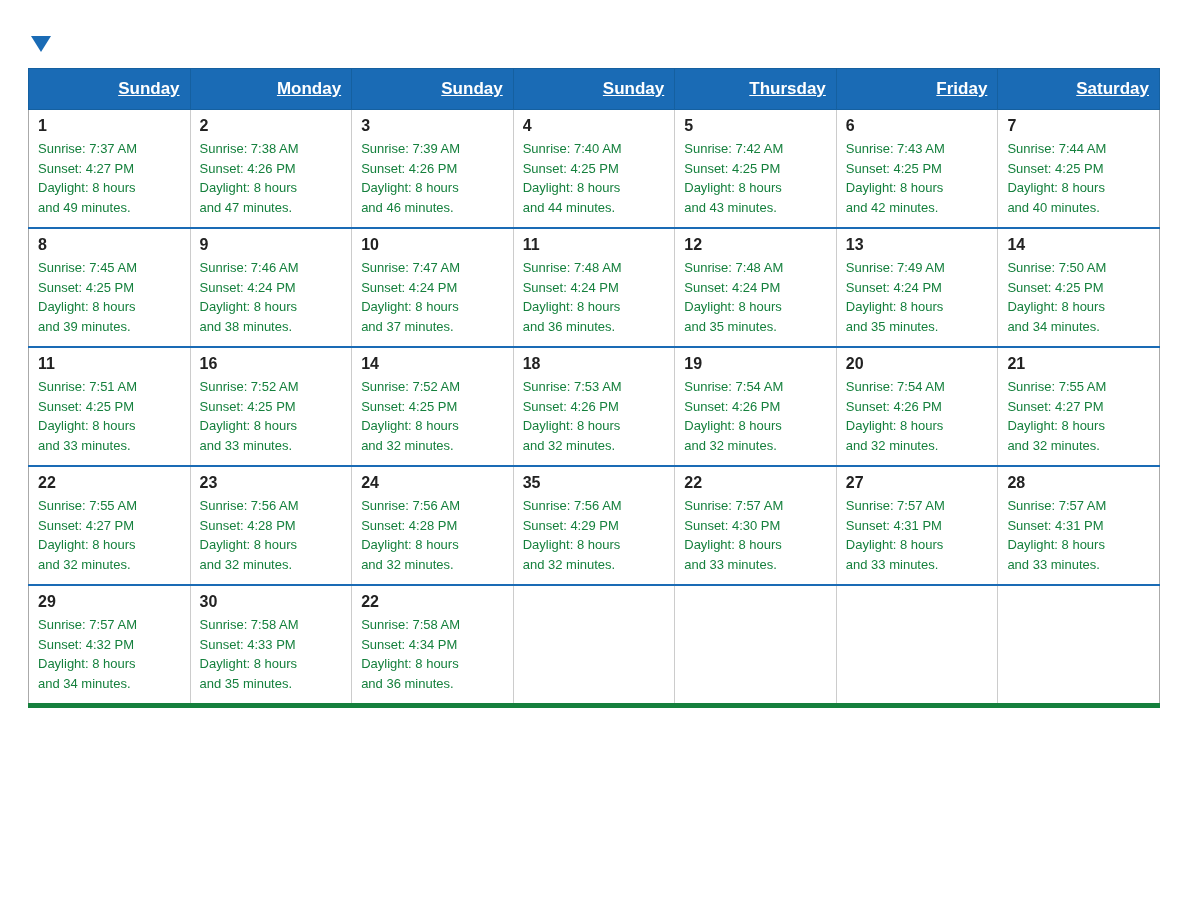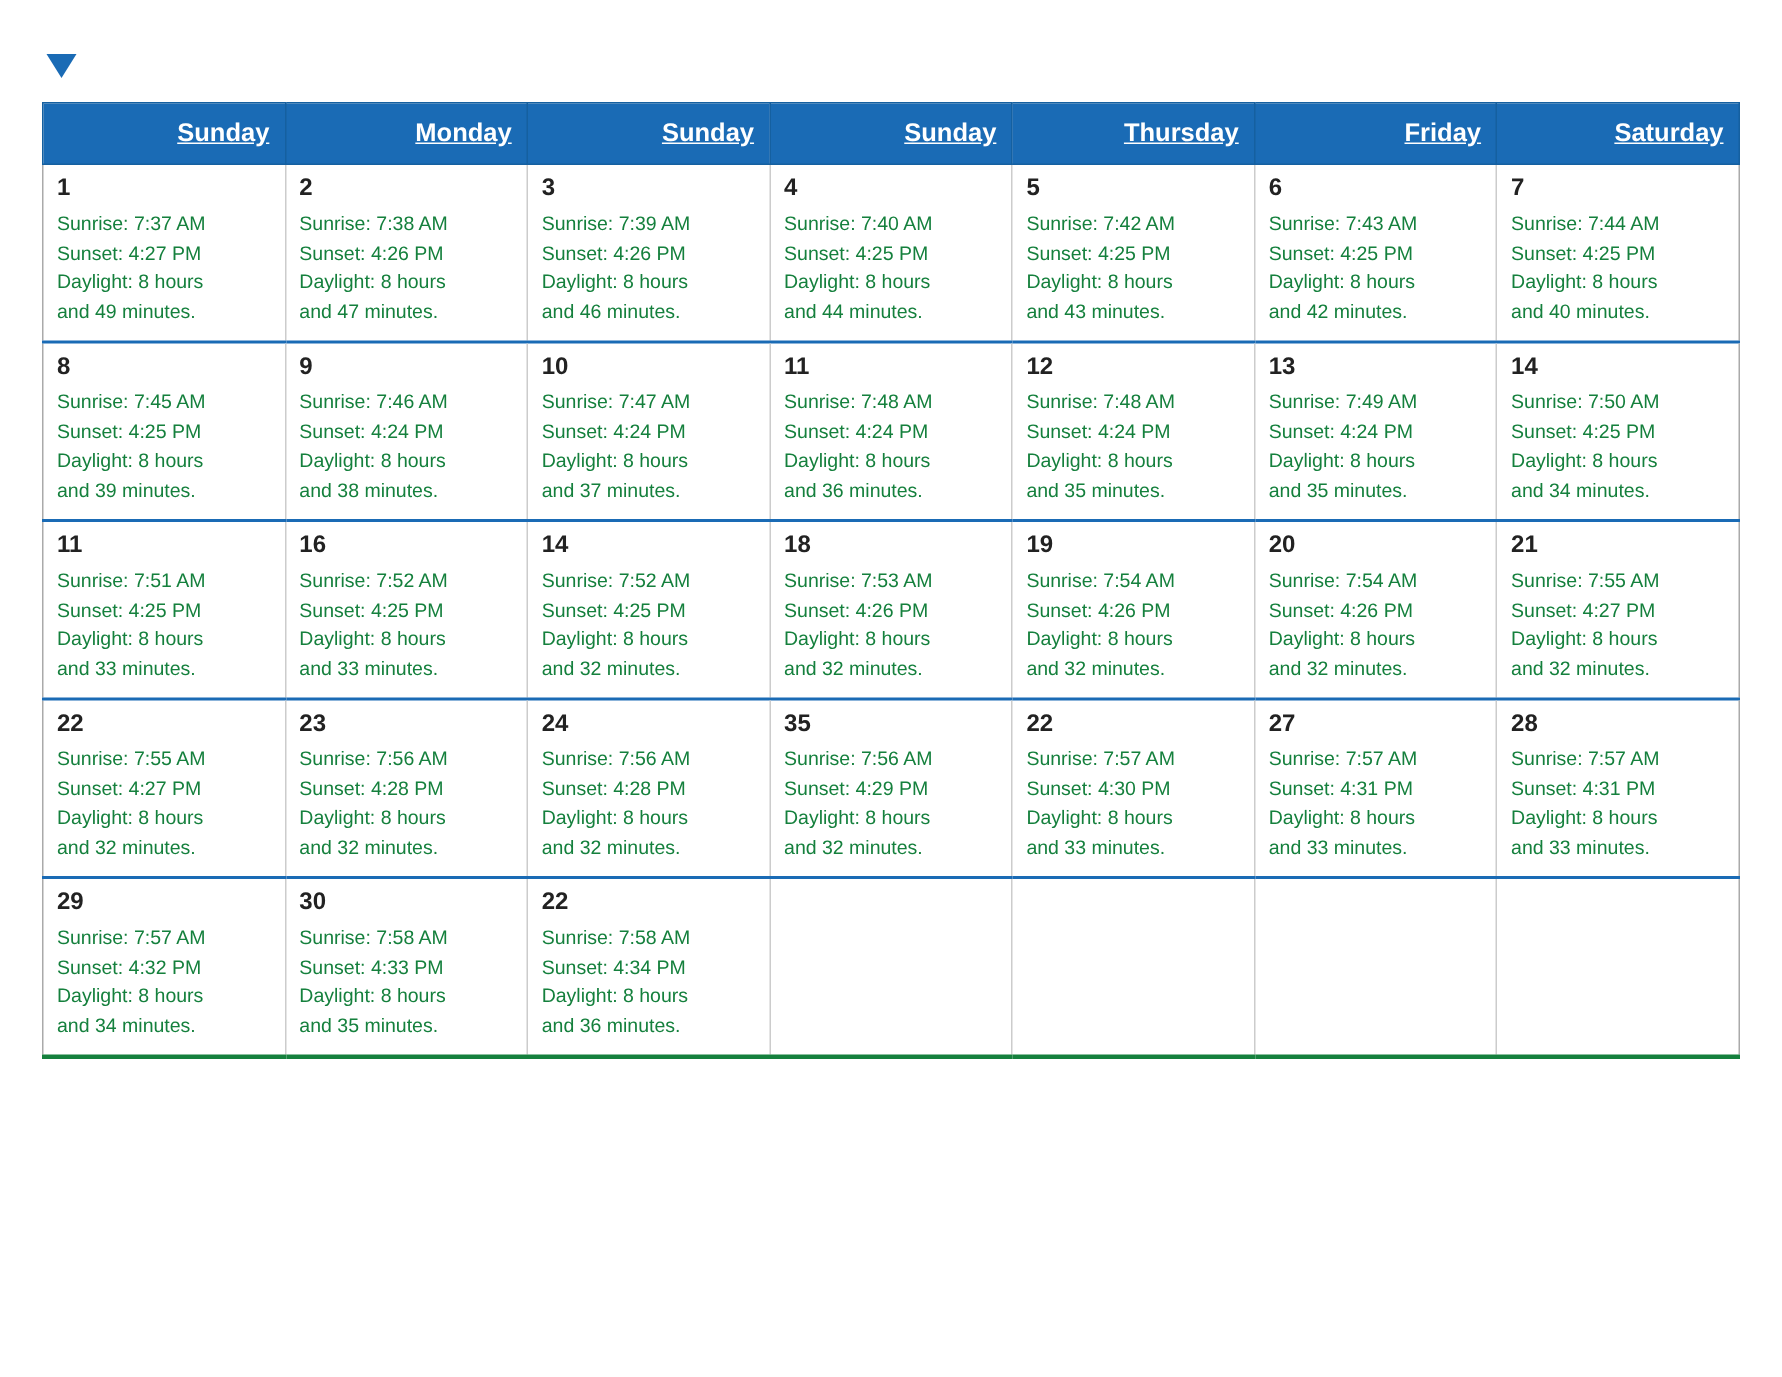--- a/index.html
+++ b/index.html
@@ -84,21 +84,21 @@
       border-right: 1px solid #ccc;
       border-bottom: 2px solid #1a6bb5;
       font-size: 13.5px;
       color: #333;
       height: 115px;
     }
     .calendar td:last-child {
       border-right: none;
     }
     .calendar tr:last-child td {
-      border-bottom: 3px solid #15803d;
+      border-bottom: 5px solid #15803d;
     }
     .day-number {
       font-size: 16px;
       font-weight: bold;
       color: #222;
       display: block;
       margin-bottom: 4px;
     }
     .day-info {
       font-size: 13px;

